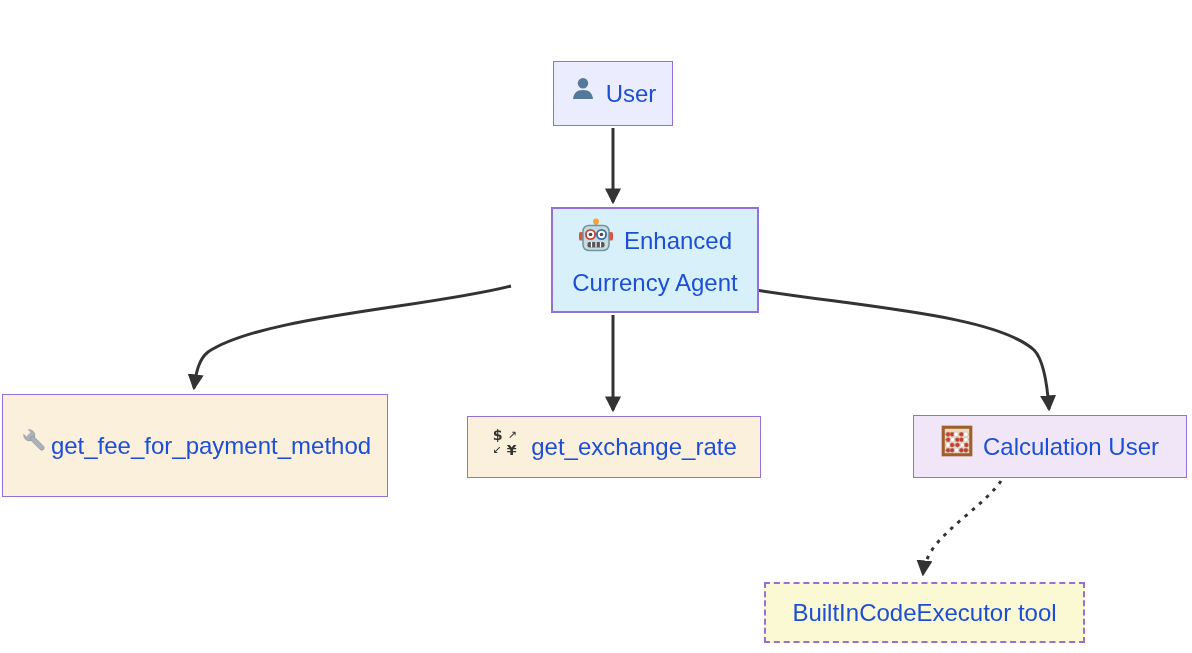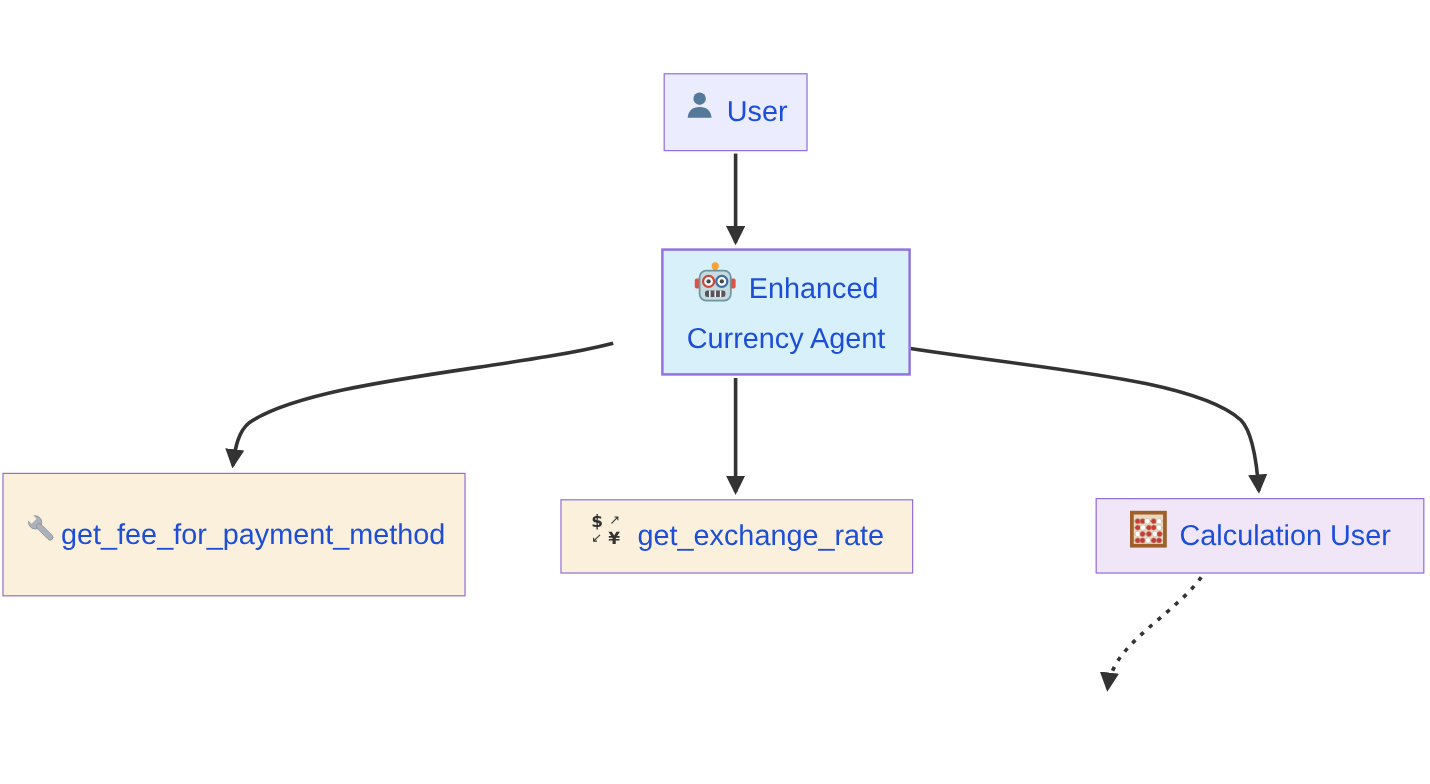--- a/index.html
+++ b/index.html
@@ -125,14 +125,17 @@
             <circle cx="12.5" cy="28.5" r="2.5" fill="#C63B33"></circle>
             <circle cx="17.5" cy="28.5" r="2.5" fill="#FFFFFF"></circle>
             <circle cx="23" cy="28.5" r="2.5" fill="#C63B33"></circle>
             <circle cx="28" cy="28.5" r="2.5" fill="#C63B33"></circle>
         </g>
       </svg>
     </span>
     <span class="lbl">Calculation User</span>
   </div>
 
+  <div class="node" id="node-exec">
+    <span class="lbl">BuiltInCodeExecutor tool</span>
+  </div>
 
 </div>
 
 </body></html>

